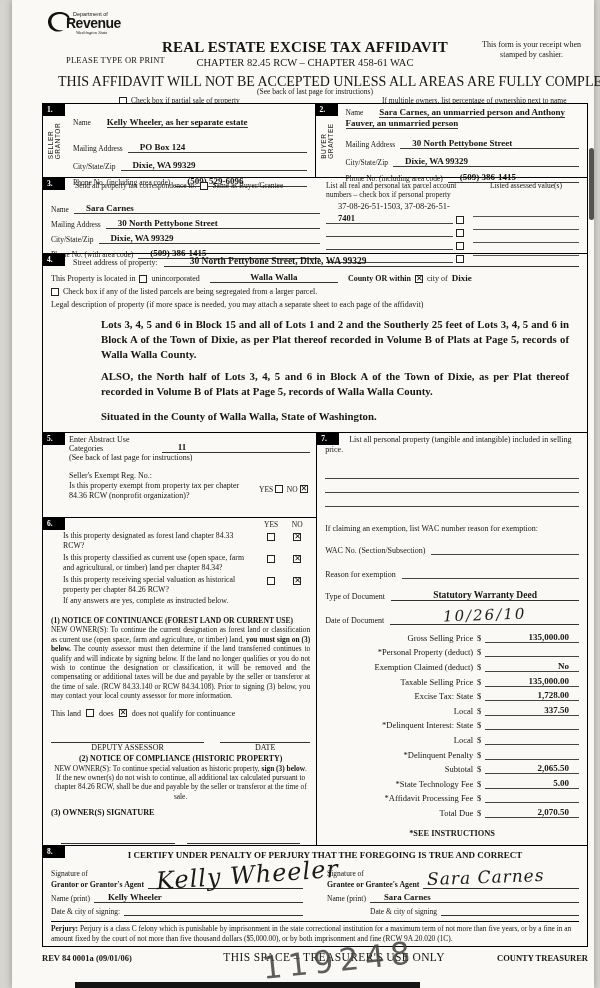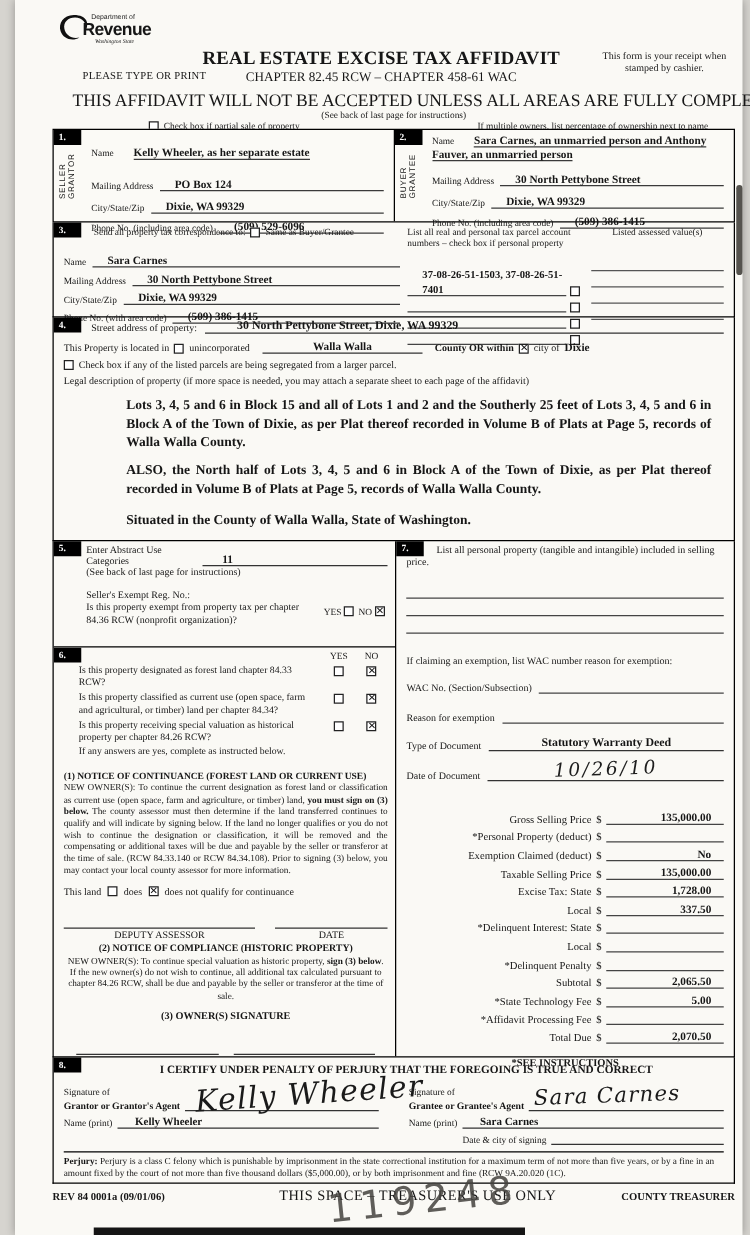--- a/index.html
+++ b/index.html
@@ -44,21 +44,21 @@
   .nameval { font-weight:bold; font-size:9px; border-bottom:1px solid #3a3a3a; margin-left:14px; }
   .party .m1 { margin-top:13px; } .party .m2 { margin-top:7px; } .party .m3 { margin-top:5px; }
 
   
   .box3 { height:76px; border:1.5px solid #000; border-top:0; display:flex; position:relative; }
   .s3left { width:52%; padding:3px 6px 4px 8px; }
   .s3hdr { display:flex; gap:4px; align-items:center; font-size:7.5px; margin-left:24px; }
   .s3left .frow { margin-top:4px; }
   .s3right { flex:1; display:flex; padding:3px 8px 5px 0; }
   .parcelcol { flex:1.3; font-size:7.5px; line-height:1.25; padding-right:2px; }
-  .parcelnum { font-weight:bold; font-size:8.5px; padding-left:12px; margin-top:14px; }
+  .parcelnum { font-weight:normal; font-size:8.5px; padding-left:12px; margin-top:1px; }
   .prow { display:flex; align-items:flex-end; gap:3px; height:13px; }
   .pline { flex:1; border-bottom:1px solid #444; font-weight:bold; font-size:8.5px; padding-left:12px; min-height:10px; }
   .assessedcol { flex:1; padding-left:7px; font-size:7.5px; }
   .assessedcol .ahdr { text-align:center; }
   .aline { border-bottom:1px solid #555; height:13px; }
   .assessedcol .sp { height:14px; }
 
   
   .box4 { height:179px; border:1.5px solid #000; border-top:0; position:relative; padding:2px 8px 0 8px; }
   .streetrow { display:flex; align-items:flex-end; gap:6px; margin-left:22px; }
@@ -95,37 +95,37 @@
   .notice .ntitle { display:block; font-weight:bold; text-align:left; font-size:7.6px; }
   .landrow { margin-top:8px; display:flex; gap:5px; align-items:center; font-size:8px; }
   .asslines { display:flex; gap:16px; margin-top:15px; }
   .asslines .l1 { flex:1.7; border-bottom:1px solid #333; height:10px; }
   .asslines .l2 { flex:1; border-bottom:1px solid #333; height:10px; }
   .asslabels { display:flex; gap:16px; font-size:8px; }
   .asslabels .a1 { flex:1.7; text-align:center; }
   .asslabels .a2 { flex:1; text-align:center; }
   .n2title { margin-top:2px; text-align:center; font-weight:bold; font-size:7.9px; }
   .n2body { text-align:center; font-size:7.4px; line-height:1.27; margin-top:1px; padding:0 2px; }
-  .sig3 { margin-top:7px; text-align:center; font-weight:bold; font-size:8.2px; }
+  .sig3 { margin-top:7px; text-align:left; font-weight:bold; font-size:8.2px; }
   .siglines { display:flex; gap:12px; margin-top:17px; padding:0 10px; }
   .siglines div { flex:1; border-bottom:1px solid #333; height:10px; }
   .printname { margin-top:2px; text-align:center; font-weight:bold; font-size:8.2px; }
   .col7 { flex:1; position:relative; padding:2px 8px 0 8px; font-size:8px; }
   .pplabel { text-indent:24px; line-height:1.3; }
   .blankline { border-bottom:1px solid #444; height:13px; }
   .col7 .bl1 { margin-top:10px; } .col7 .bl2 { margin-top:1px; } 
   .exemptlab { margin-top:17px; }
   .wacrow { display:flex; align-items:flex-end; gap:6px; margin-top:12px; }
   .wacrow .wl { flex:1; border-bottom:1px solid #444; min-height:10px; }
   .typerow { display:flex; align-items:flex-end; gap:6px; margin-top:11px; }
   .typerow .tv { flex:1; border-bottom:1px solid #333; font-weight:bold; font-size:9.5px; text-align:center; }
   .daterow { display:flex; align-items:flex-end; gap:6px; margin-top:4px; height:20px; }
   .daterow .dv { flex:1; border-bottom:1px solid #333; text-align:center; position:relative; }
   .handdate { font-family:"DejaVu Serif", serif; font-style:italic; font-size:15px; color:#1d1d1d; display:inline-block; transform:rotate(-2deg); letter-spacing:2px; }
-  .money { margin-top:24px; }
+  .money { margin-top:7px; }
   .mrow { display:flex; align-items:flex-end; margin-top:3.6px; }
   .mlabel { width:148px; text-align:right; font-size:8.5px; white-space:nowrap; }
   .mdollar { width:12px; text-align:center; font-size:8.5px; }
   .mline { flex:1; border-bottom:1px solid #444; font-weight:bold; font-size:9px; text-align:right; padding-right:10px; min-height:11px; }
   .minnote { margin-top:10px; text-align:center; font-weight:bold; font-size:8.4px; line-height:1.35; }
 
   
   .box8 { border:1.5px solid #000; border-top:0; position:relative; padding:4px 8px 0 8px; }
   .certify { text-align:center; font-weight:bold; font-size:9px; margin-left:20px; }
   .sigarea { display:flex; gap:24px; margin-top:9px; }
@@ -494,20 +494,24 @@
           <div class="sigrow">
             <span class="slab">Grantor or Grantor's Agent</span>
             <span class="sline">
               <span class="script kelly">Kelly Wheeler</span>
             </span>
           </div>
           <div class="sigrow" style="margin-top:3px;">
             <span>Name (print)</span>
             <span class="sline pval">Kelly  Wheeler</span>
           </div>
+          <div class="sigrow" style="margin-top:3px;">
+            <span>Date &amp; city of signing:</span>
+            <span class="sline"></span>
+          </div>
         </div>
         <div class="sigcol">
           <div>Signature of</div>
           <div class="sigrow">
             <span class="slab">Grantee or Grantee's Agent</span>
             <span class="sline">
               <span class="script sara">Sara Carnes</span>
             </span>
           </div>
           <div class="sigrow" style="margin-top:3px;">

